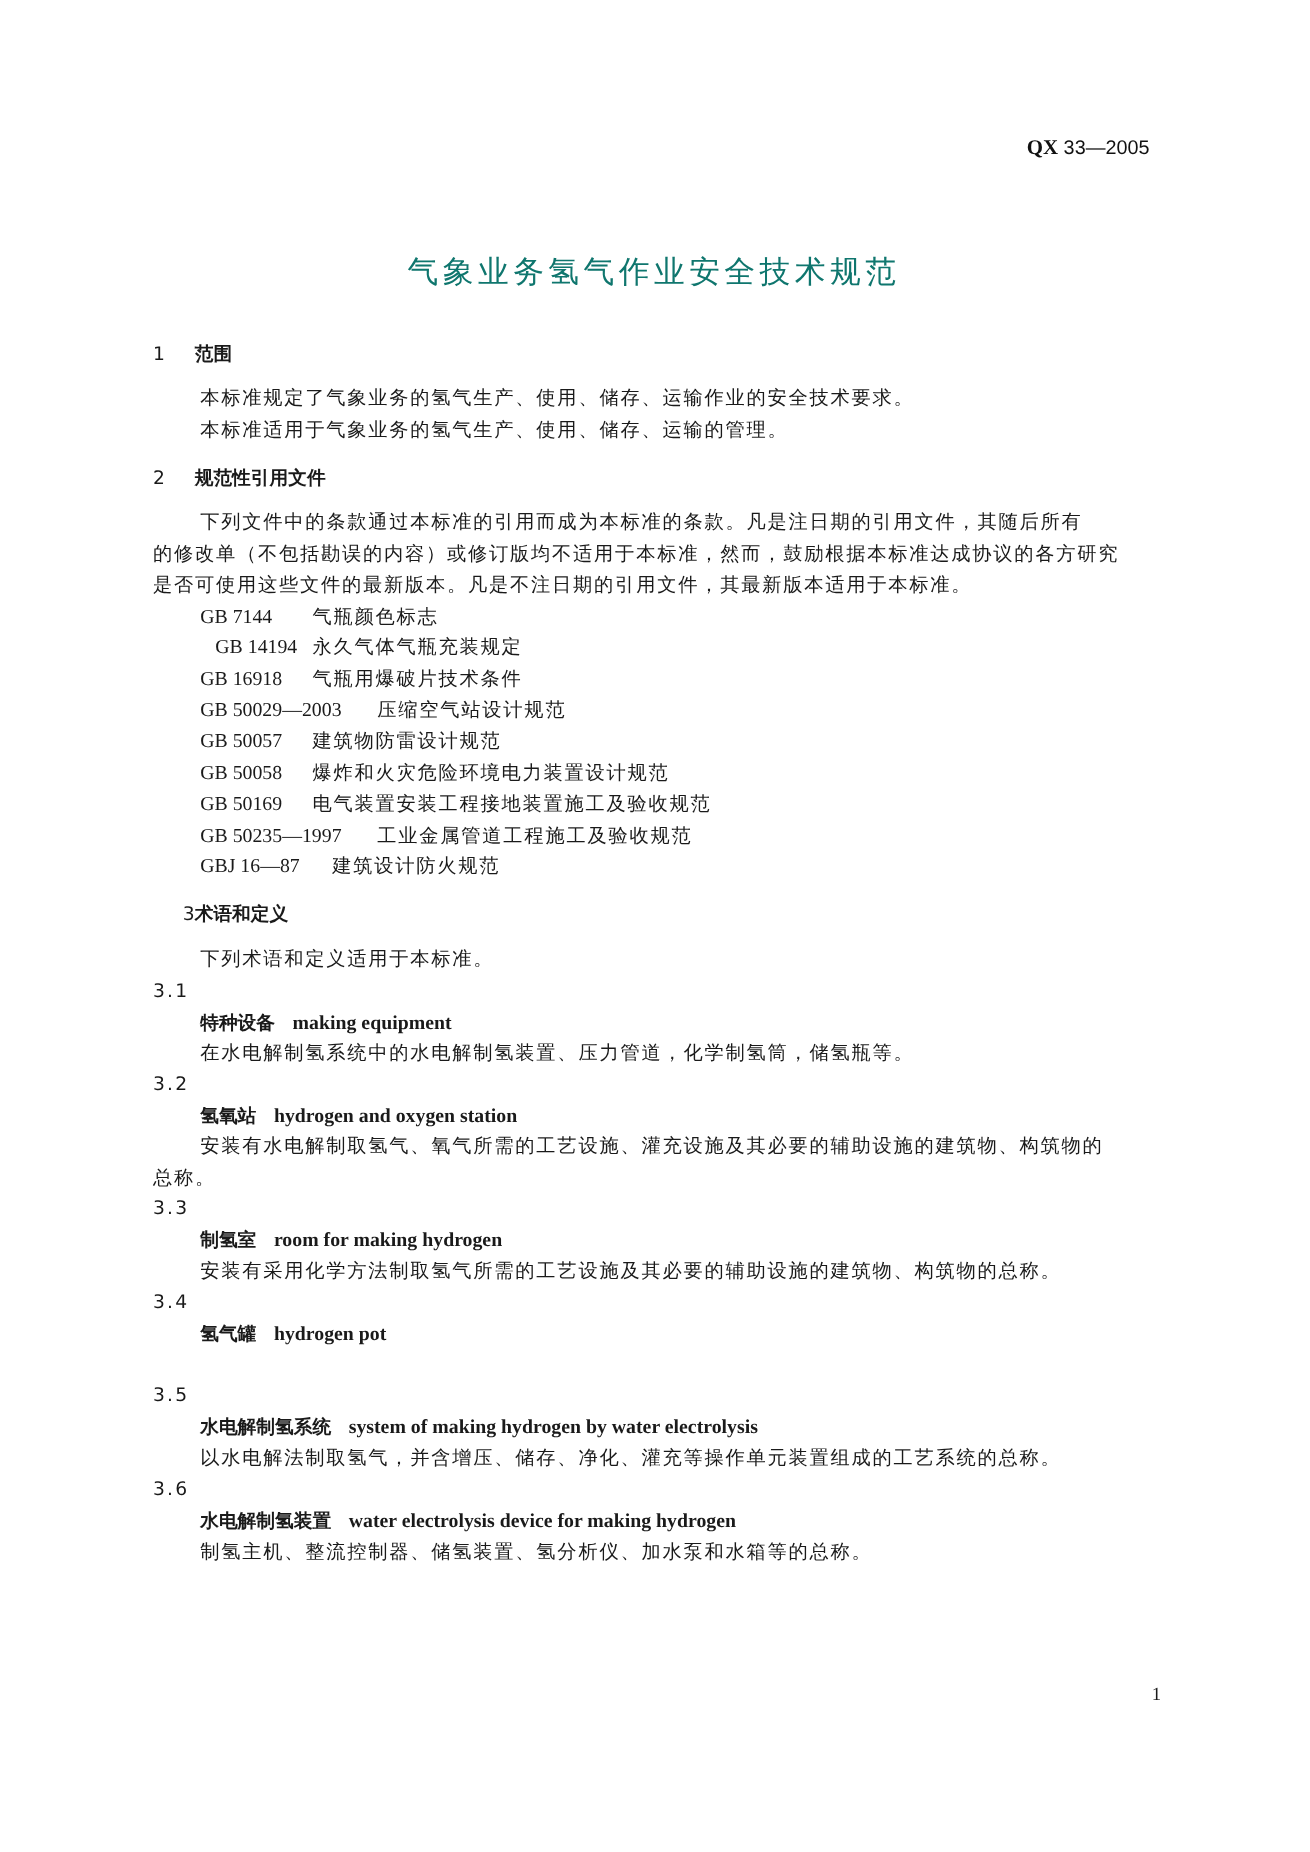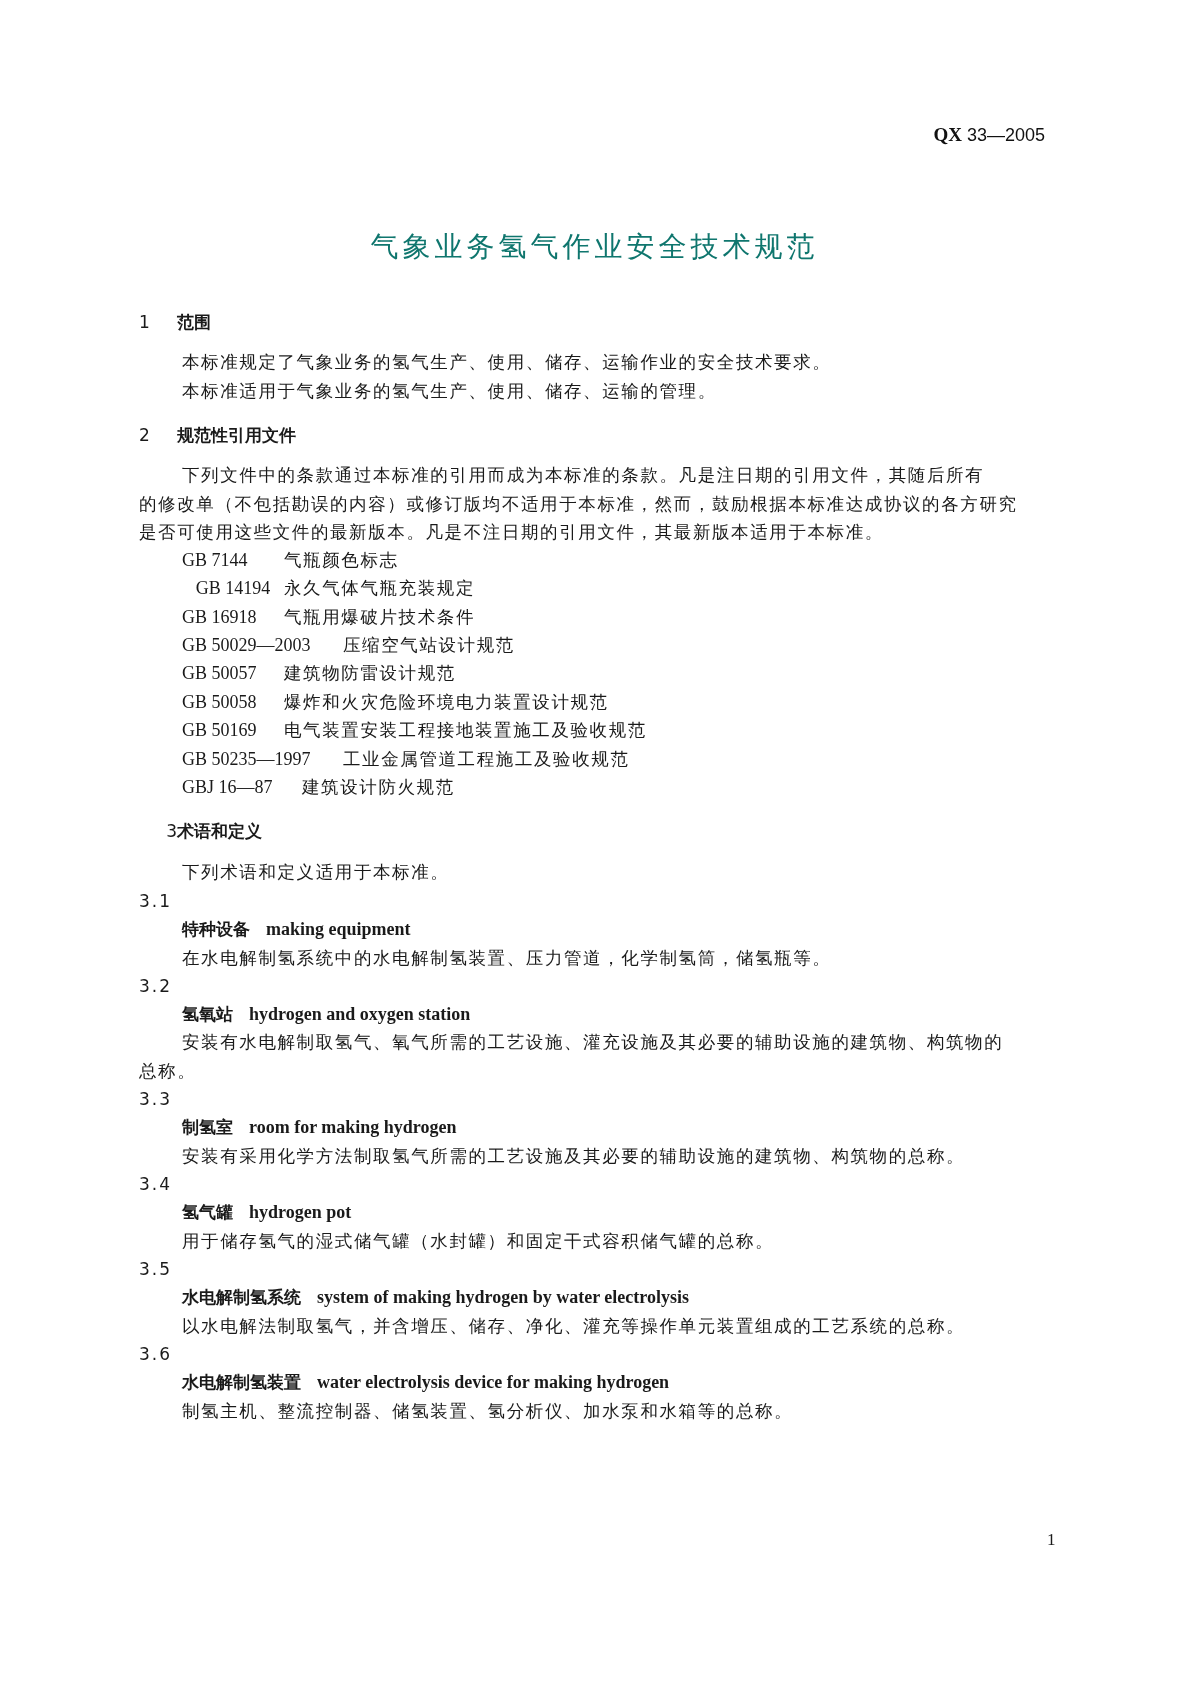--- a/index.html
+++ b/index.html
@@ -102,21 +102,20 @@
   <div class="line clause-num" style="left:123px; top:1087px;">3.3</div>
   <div class="line" style="left:166px; top:1115px;">
     <span class="term-cn">制氢室</span><span class="term-en">room for making hydrogen</span>
   </div>
   <div class="line body-text" style="left:166px; top:1144px;">安装有采用化学方法制取氢气所需的工艺设施及其必要的辅助设施的建筑物、构筑物的总称。</div>
 
   <div class="line clause-num" style="left:123px; top:1172px;">3.4</div>
   <div class="line" style="left:166px; top:1200px;">
     <span class="term-cn">氢气罐</span><span class="term-en">hydrogen pot</span>
   </div>
-  <div class="line body-text" style="left:166px; top:1229px;">用于储存氢气的湿式储气罐（水封罐）和固定干式容积储气罐的总称。</div>
 
   <div class="line clause-num" style="left:123px; top:1257px;">3.5</div>
   <div class="line" style="left:166px; top:1285px;">
     <span class="term-cn">水电解制氢系统</span><span class="term-en">system of making hydrogen by water electrolysis</span>
   </div>
   <div class="line body-text" style="left:166px; top:1314px;">以水电解法制取氢气，并含增压、储存、净化、灌充等操作单元装置组成的工艺系统的总称。</div>
 
   <div class="line clause-num" style="left:123px; top:1342px;">3.6</div>
   <div class="line body-text" style="left:166px; top:1399px;">制氢主机、整流控制器、储氢装置、氢分析仪、加水泵和水箱等的总称。</div>
   <div class="line" style="left:166px; top:1370px;">

